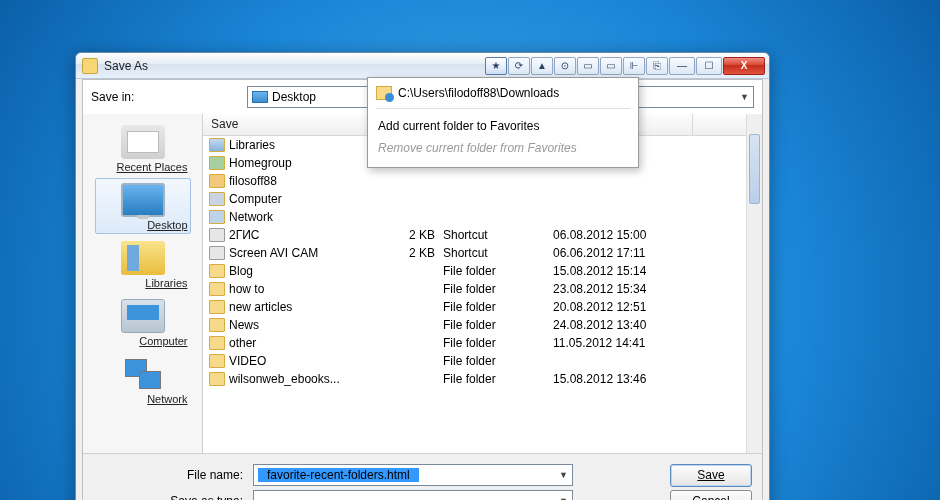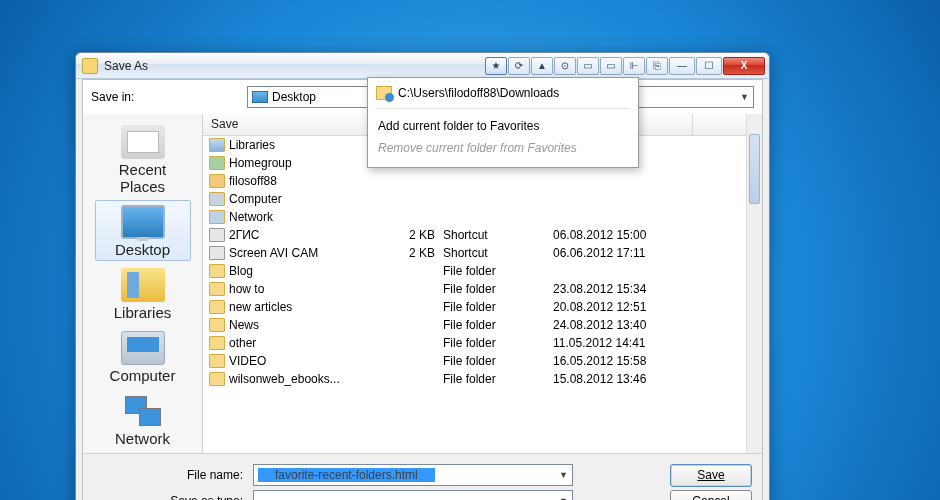--- a/index.html
+++ b/index.html
@@ -38,21 +38,21 @@
   .saverow .lab { width:150px; padding-right:8px; color:#000; }
   .saverow .combo { flex:1; height:22px; border:1px solid #7a8a9c; background:#fff; display:flex; align-items:center; padding:0 4px; gap:4px; font-size:12px; }
   .saverow .combo .deskicon { width:16px; height:12px; background:linear-gradient(#6fb6ec,#3a8fd4); border:1px solid #2d6fa8; }
   .saverow .chev { color:#444; font-size:9px; margin-left:auto; }
   
   .split { position:absolute; top:34px; bottom:78px; left:0; right:0; display:flex; }
   .places {
     width:120px; border-right:1px solid #d0d0d0; background:#f6f6f6;
     display:flex; flex-direction:column; align-items:center; padding:6px 0; gap:2px;
   }
-  .place { width:96px; padding:4px 2px 2px; text-align:center; font-size:15px; color:#222; border:1px solid transparent; border-radius:2px; cursor:pointer; }
+  .place { width:96px; padding:4px 2px 2px; text-align:right; font-size:11px; color:#222; border:1px solid transparent; border-radius:2px; cursor:pointer;text-decoration:underline; }
   .place.selected { background:linear-gradient(#f2f7fd,#dceaf9); border-color:#a7c3e4; }
   .place .picon { width:44px; height:34px; margin:0 auto 2px; }
   .pi-recent { background:linear-gradient(#e8e8e8,#cfcfcf); border-radius:4px; position:relative; }
   .pi-recent::after{content:"";position:absolute;inset:6px;background:#fff;border:1px solid #bbb;}
   .pi-desktop { background:linear-gradient(#67b4ee,#2a7dc0); border:2px solid #9fb2c6; border-radius:3px; position:relative; }
   .pi-desktop::after{content:"";position:absolute;left:14px;right:14px;bottom:-4px;height:4px;background:#c8c8c8;border-radius:0 0 3px 3px;}
   .pi-lib { background:linear-gradient(#f9e38c,#e9bd3c); border-radius:3px; position:relative; }
   .pi-lib::before{content:"";position:absolute;left:6px;top:4px;width:12px;height:26px;background:#6fa9dd;}
   .pi-comp { background:linear-gradient(#d9e2ea,#b8c5d1); border:1px solid #9aaabb; border-radius:3px; position:relative; }
   .pi-comp::after{content:"";position:absolute;inset:5px 5px 12px 5px;background:#3d94dc;}
@@ -78,21 +78,21 @@
   .row .tp{width:110px;}
   .row .dt{width:140px;}
   
   .scroll { position:absolute; top:0; right:0; bottom:0; width:16px; background:#efefef; border-left:1px solid #dcdcdc; }
   .scroll .thumb{position:absolute;left:2px;right:2px;top:20px;height:70px;background:linear-gradient(#d7e4f3,#b9cee8);border:1px solid #9ab4d6;border-radius:2px;}
   
   .bottom { position:absolute; bottom:0; left:0; right:0; height:78px; border-top:1px solid #d0d0d0; background:#f0f0f0; padding:8px 10px; }
   .brow { display:flex; align-items:center; height:26px; gap:10px; font-size:12px; }
   .brow .lab { width:150px; text-align:right; }
   .brow .field { width:320px; height:22px; border:1px solid #7a8a9c; background:#fff; display:flex; align-items:center; padding:0 4px; font-size:12px; }
-  .brow .field .sel { background:#3399ff; color:#404040; padding:0 17px; }
+  .brow .field .sel { background:#3399ff; color:#000000; padding:0 9px; }
   .brow .chev { margin-left:auto; color:#444; font-size:9px; }
   .btn { width:82px; height:23px; margin-left:auto; border:1px solid #8a8a8a; border-radius:3px;
          background:linear-gradient(#fdfdfd,#e6e6e6); font-size:12px; display:flex; align-items:center; justify-content:center; cursor:pointer; }
   .btn.primary { border-color:#5b8bbd; box-shadow:0 0 0 1px #bcd6f0 inset; }
   
   .favmenu {
     position:absolute; left:367px; top:77px; width:272px; background:#fff;
     border:1px solid #9a9a9a; box-shadow:2px 3px 8px rgba(0,0,0,.25); padding:6px 8px 8px; font-size:12px;
   }
   .favmenu .favtop { display:flex; align-items:center; gap:6px; padding:2px 0 8px; border-bottom:1px solid #e0e0e0; margin-bottom:6px; }
@@ -213,20 +213,21 @@
               <div class="nm">Screen AVI CAM</div>
               <div class="sz">2 KB</div>
               <div class="tp">Shortcut</div>
               <div class="dt">06.06.2012 17:11</div>
             </div>
             <div class="row">
               <div class="ic "></div>
               <div class="nm">Blog</div>
               <div class="sz"></div>
               <div class="tp">File folder</div>
+              <div class="dt">15.08.2012 15:14</div>
             </div>
             <div class="row">
               <div class="ic "></div>
               <div class="nm">how to</div>
               <div class="sz"></div>
               <div class="tp">File folder</div>
               <div class="dt">23.08.2012 15:34</div>
             </div>
             <div class="row">
               <div class="ic "></div>
@@ -247,21 +248,20 @@
               <div class="nm">other</div>
               <div class="sz"></div>
               <div class="tp">File folder</div>
               <div class="dt">11.05.2012 14:41</div>
             </div>
             <div class="row">
               <div class="ic "></div>
               <div class="nm">VIDEO</div>
               <div class="sz"></div>
               <div class="tp">File folder</div>
-              <div class="dt">16.05.2012 15:58</div>
             </div>
             <div class="row">
               <div class="ic "></div>
               <div class="nm">wilsonweb_ebooks...</div>
               <div class="sz"></div>
               <div class="tp">File folder</div>
               <div class="dt">15.08.2012 13:46</div>
             </div>
           </div>
         <div class="scroll">

